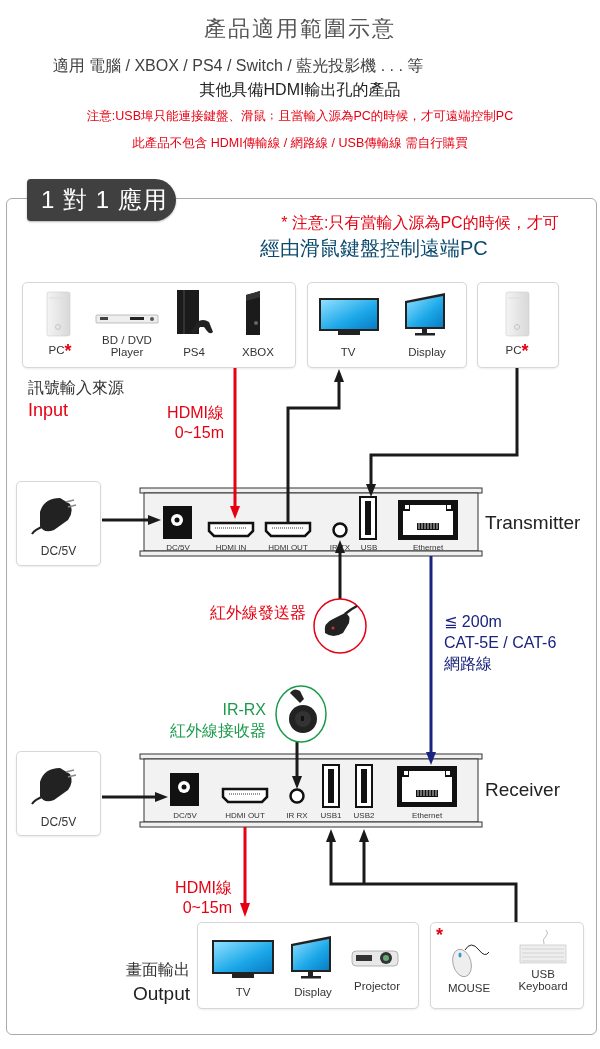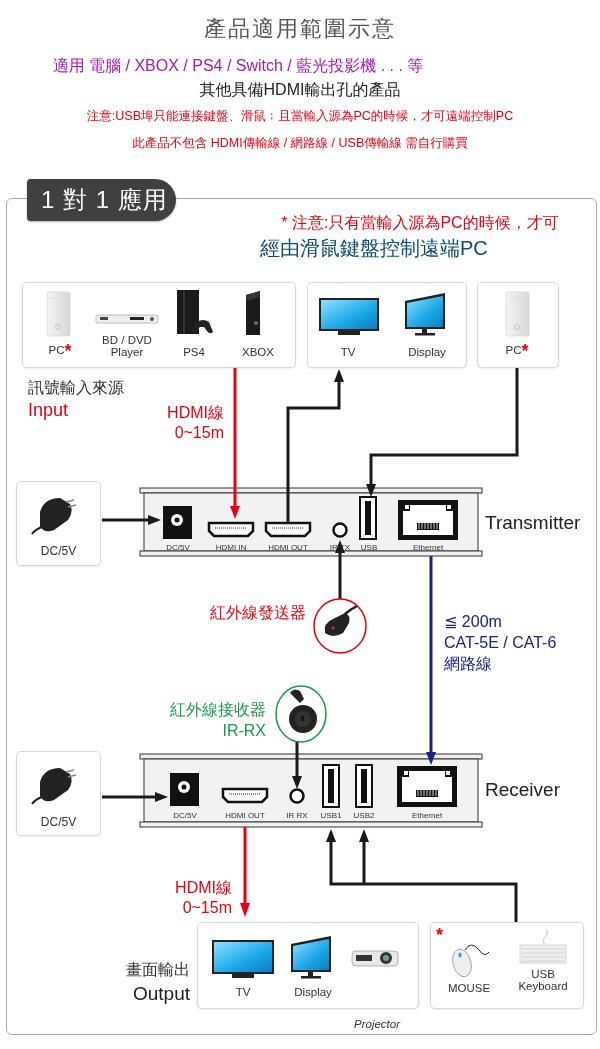--- a/index.html
+++ b/index.html
@@ -3,21 +3,21 @@
 <meta charset="utf-8">
 <style>
   * { box-sizing: border-box; margin: 0; padding: 0; }
   html, body { width: 600px; height: 1049px; background: #fff; overflow: hidden; }
   body { position: relative; font-family: "Liberation Sans", "DejaVu Sans", sans-serif; color: #222; }
   .abs { position: absolute; }
   .center { text-align: center; }
 
   
   #h-title { left: 0; top: 14px; width: 600px; font-size: 22px; color: #555; letter-spacing: 2px; }
-  #h-line1 { left: 0; top: 56px; width: 476px; font-size: 16px; color: #a21caf; }
+  #h-line1 { left: 0; top: 56px; width: 476px; font-size: 16px; color: #404040; }
   #h-line2 { left: 0; top: 80px; width: 600px; font-size: 16px; color: #222; }
   #h-note1 { left: 0; top: 108px; width: 600px; font-size: 12.5px; color: #e60012; }
   #h-note2 { left: 0; top: 135px; width: 600px; font-size: 12.5px; color: #e60012; }
 
   
   #frame { left: 6px; top: 198px; width: 591px; height: 837px; border: 1.5px solid #aaa; border-radius: 6px; background: #fff; }
   #badge { left: 27px; top: 179px; width: 149px; height: 42px; background: #404040; color: #fff; font-size: 24px; border-radius: 4px 22px 22px 4px; line-height: 42px; padding-left: 14px; letter-spacing: 1px; box-shadow: 0 1px 2px rgba(0,0,0,.3); }
   #pc-note1 { left: 260px; top: 213px; width: 320px; font-size: 16px; color: #e60012; text-align: center; }
   #pc-note2 { left: 260px; top: 235px; width: 268px; font-size: 20px; color: #0c4a6e; text-align: left; }
 
@@ -302,22 +302,22 @@
     <div>紅外線發送器</div>
   </div>
 
 <div class="abs blue-text" style="left:444px;top:611px;font-size:16px;line-height:21px;">
     <div>≦ 200m</div>
     <div>CAT-5E / CAT-6</div>
     <div>網路線</div>
   </div>
 
 <div class="abs green-text" style="left:130px;top:699px;width:136px;text-align:right;font-size:16px;line-height:21px;">
+    <div>IR-RX</div>
     <div>紅外線接收器</div>
-    <div>IR-RX</div>
   </div>
 
 <div class="abs" style="left:0;top:0;width:0;height:0;">
   <div class="abs" style="left:165px;top:811px;width:40px;font-size:8px;text-align:center;color:#333;">DC/5V</div>
   <div class="abs" style="left:218px;top:811px;width:54px;font-size:8px;text-align:center;color:#333;">HDMI OUT</div>
   <div class="abs" style="left:281px;top:811px;width:32px;font-size:8px;text-align:center;color:#333;">IR RX</div>
   <div class="abs" style="left:316px;top:811px;width:30px;font-size:8px;text-align:center;color:#333;">USB1</div>
   <div class="abs" style="left:349px;top:811px;width:30px;font-size:8px;text-align:center;color:#333;">USB2</div>
   <div class="abs" style="left:402px;top:811px;width:50px;font-size:8px;text-align:center;color:#333;">Ethernet</div>
 </div>
@@ -326,20 +326,20 @@
 <div class="abs red-text" style="left:160px;top:878px;width:72px;text-align:right;font-size:16px;line-height:20px;">
     <div>HDMI線</div>
     <div>0~15m</div>
   </div>
 
 <div class="abs" style="left:100px;top:960px;width:90px;text-align:right;font-size:16px;color:#333;">畫面輸出</div>
 <div class="abs" style="left:100px;top:983px;width:90px;text-align:right;font-size:19px;color:#222;">Output</div>
 
 <div class="abs dev-label" style="left:222px;top:986px;width:42px;">TV</div>
 <div class="abs dev-label" style="left:288px;top:986px;width:50px;">Display</div>
-<div class="abs dev-label" style="left:348px;top:1018px;width:58px;font-style:italic;">Projector</div>
+<div class="abs dev-label" style="left:348px;top:980px;width:58px;">Projector</div>
 
 <div class="abs star" style="left:436px;top:925px;">*</div>
 <div class="abs dev-label" style="left:440px;top:982px;width:58px;">MOUSE</div>
 <div class="abs dev-label" style="left:510px;top:968px;width:66px;">
     <div>USB</div>
     <div>Keyboard</div>
   </div>
 
 </body></html>

